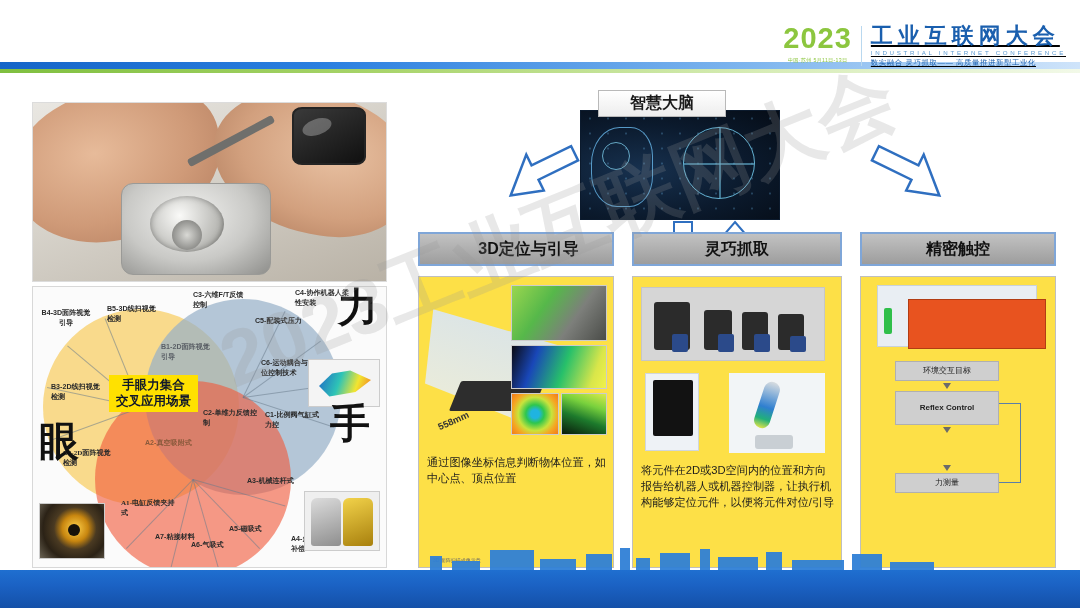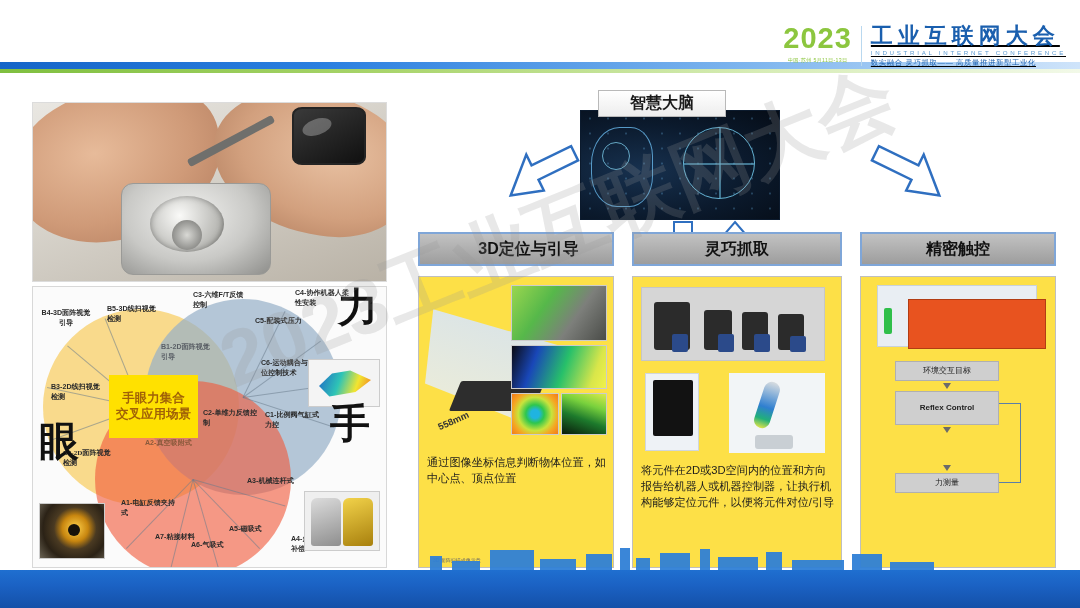--- a/index.html
+++ b/index.html
@@ -83,22 +83,22 @@
     position:absolute; left:32px; top:210px; width:355px; height:282px;
     border:1px solid #d8d8d8; background:#fbfbfb; overflow:hidden;
   }
   .venn-stage { position:absolute; inset:0; }
   .circle { position:absolute; border-radius:50%; }
   .c-eye   { left:10px;  top:22px;  width:196px; height:196px; background: rgba(248,212,120,.85); }
   .c-force { left:112px; top:12px;  width:196px; height:196px; background: rgba(150,175,200,.70); }
   .c-hand  { left:62px;  top:94px;  width:196px; height:196px; background: rgba(240,90,60,.62); }
   .venn-spoke { position:absolute; background:#6a7b8c; height:1px; transform-origin: left center; opacity:.55;}
   .venn-center-label {
-    position:absolute; left:76px; top:88px; background:#ffe100; padding:16px 7px;
-    font-size:12.5px; font-weight:700; color:#a16207; line-height:1.25; text-align:center; z-index:20;
+    position:absolute; left:76px; top:88px; background:#ffe100; padding:3px 7px;
+    font-size:12.5px; font-weight:700; color:#0f172a; line-height:1.25; text-align:center; z-index:20;
     white-space: nowrap;
   }
   .vl { position:absolute; font-size:7.1px; font-weight:700; color:#2b2b2b; line-height:1.35; z-index:18; width:54px;}
   .big-char { position:absolute; font-size:40px; font-weight:700; color:#111; z-index:22; line-height:1;}
   .mini-photo { position:absolute; border:1px solid #ccc; z-index:21; overflow:hidden;}
   .mp-eye { left:6px; bottom:8px; width:66px; height:56px;
     background: radial-gradient(circle at 55% 45%, #ffd24d 0%, #c8860f 28%, #4a3a22 46%, #2b2216 70%, #6a6354 100%); }
   .mp-eye:after{content:"";position:absolute;left:28px;top:20px;width:12px;height:12px;border-radius:50%;background:#16110a;}
   .mp-hands { right:6px; bottom:16px; width:76px; height:60px; background:#efefef;}
   .mp-hands:before{content:"";position:absolute;left:6px;top:6px;width:30px;height:48px;
@@ -262,21 +262,21 @@
         <div class="vl" style="left:18px;top:96px;">B3-2D线扫视觉检测</div>
         <div class="vl" style="left:30px;top:162px;font-family:Liberation Serif, serif;">B2-2D面阵视觉检测</div>
         <div class="vl" style="left:128px;top:56px;color:#5a5f66;">B1-2D面阵视觉引导</div>
         <div class="vl" style="left:160px;top:4px;">C3-六维F/T反馈控制</div>
         <div class="vl" style="left:262px;top:2px;">C4-协作机器人柔性安装</div>
         <div class="vl" style="left:222px;top:30px;">C5-配装式压力</div>
         <div class="vl" style="left:228px;top:72px;">C6-运动耦合与力位控制技术</div>
         <div class="vl" style="left:232px;top:124px;">C1-比例阀气缸式力控</div>
         <div class="vl" style="left:170px;top:122px;">C2-单维力反馈控制</div>
         <div class="vl" style="left:112px;top:152px;color:#8a5a3c;">A2-真空吸附式</div>
-        <div class="vl" style="left:88px;top:212px;">A1-电缸反馈夹持式</div>
+        <div class="vl" style="left:88px;top:212px;font-family:Liberation Serif, serif;">A1-电缸反馈夹持式</div>
         <div class="vl" style="left:122px;top:246px;">A7-粘接材料</div>
         <div class="vl" style="left:158px;top:254px;">A6-气吸式</div>
         <div class="vl" style="left:196px;top:238px;">A5-磁吸式</div>
         <div class="vl" style="left:214px;top:190px;">A3-机械连杆式</div>
         <div class="vl" style="left:258px;top:248px;">A4-多轴运动轨迹补偿</div>
 
         <div class="venn-center-label">
           <span>手眼力集合</span><br>
           <span>交叉应用场景</span>
         </div>

